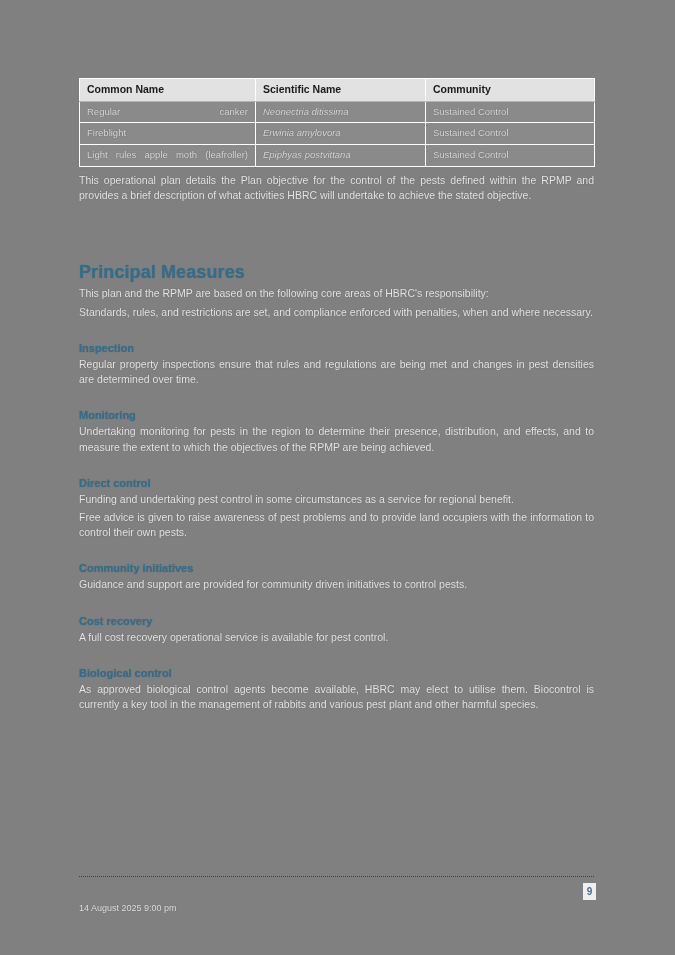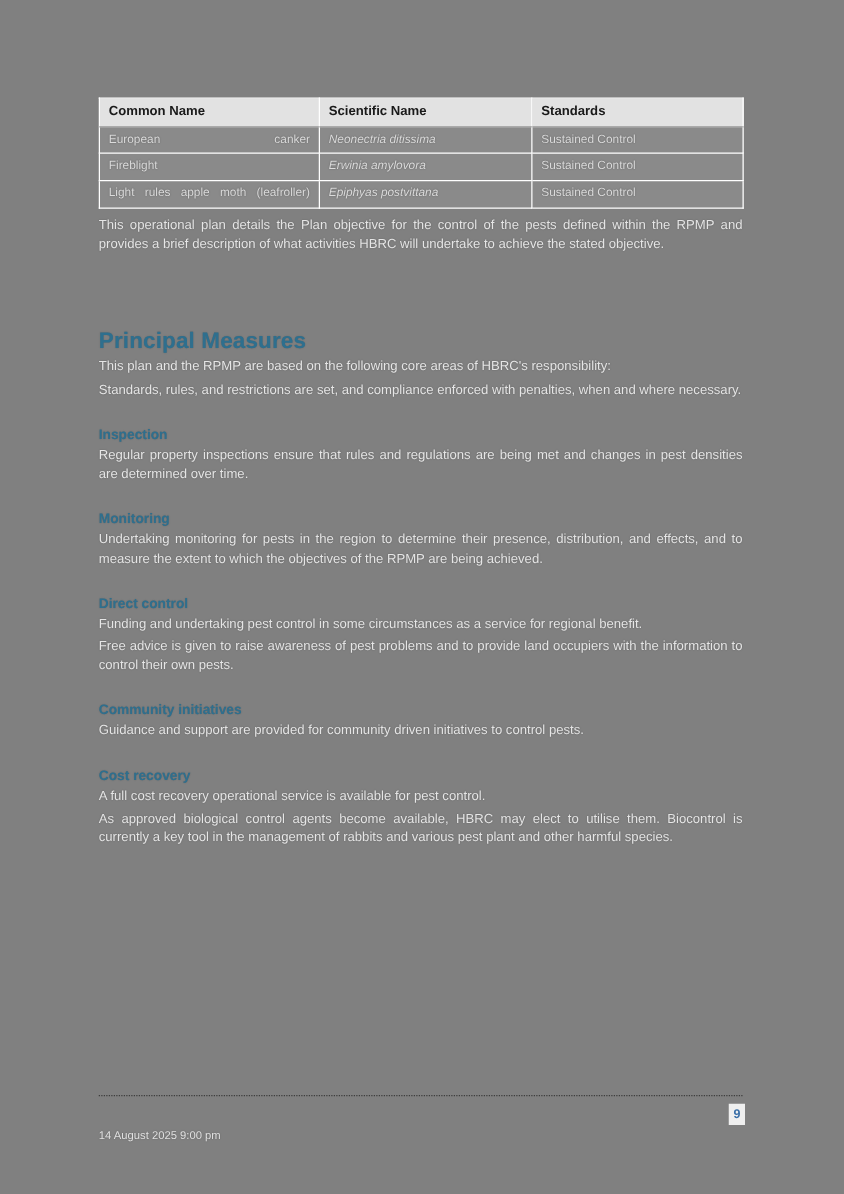--- a/index.html
+++ b/index.html
@@ -138,26 +138,26 @@
     <table class="pest-table">
       <colgroup>
           <col class="c1">
           <col class="c2">
           <col class="c3">
         </colgroup>
       <thead>
         <tr>
           <th>Common Name</th>
           <th>Scientific Name</th>
-          <th>Standards</th>
+          <th>Community</th>
         </tr>
       </thead>
       <tbody>
         <tr>
-          <td class="common">European canker</td>
+          <td class="common">Regular canker</td>
           <td class="sci">Neonectria ditissima</td>
           <td>Sustained Control</td>
         </tr>
         <tr>
           <td class="common">Fireblight</td>
           <td class="sci">Erwinia amylovora</td>
           <td>Sustained Control</td>
         </tr>
         <tr>
           <td class="common">Light rules apple moth (leafroller)</td>
@@ -184,20 +184,21 @@
     <p class="body tight">Funding and undertaking pest control in some circumstances as a service for regional benefit.</p>
 
     <p class="body tight">Free advice is given to raise awareness of pest problems and to provide land occupiers with the information to control their own pests.</p>
 
     <h2 class="sub">Community initiatives</h2>
     <p class="body tight">Guidance and support are provided for community driven initiatives to control pests.</p>
 
     <h2 class="sub">Cost recovery</h2>
     <p class="body tight">A full cost recovery operational service is available for pest control.</p>
 
+    <h2 class="sub">Biological control</h2>
     <p class="body tight">As approved biological control agents become available, HBRC may elect to utilise them. Biocontrol is currently a key tool in the management of rabbits and various pest plant and other harmful species.</p>
 
   </div>
 
   <div class="footer">
     <div class="footer-rule"></div>
     <div class="page-badge">9</div>
     <div class="footer-date">14 August 2025 9:00 pm</div>
   </div>
 

